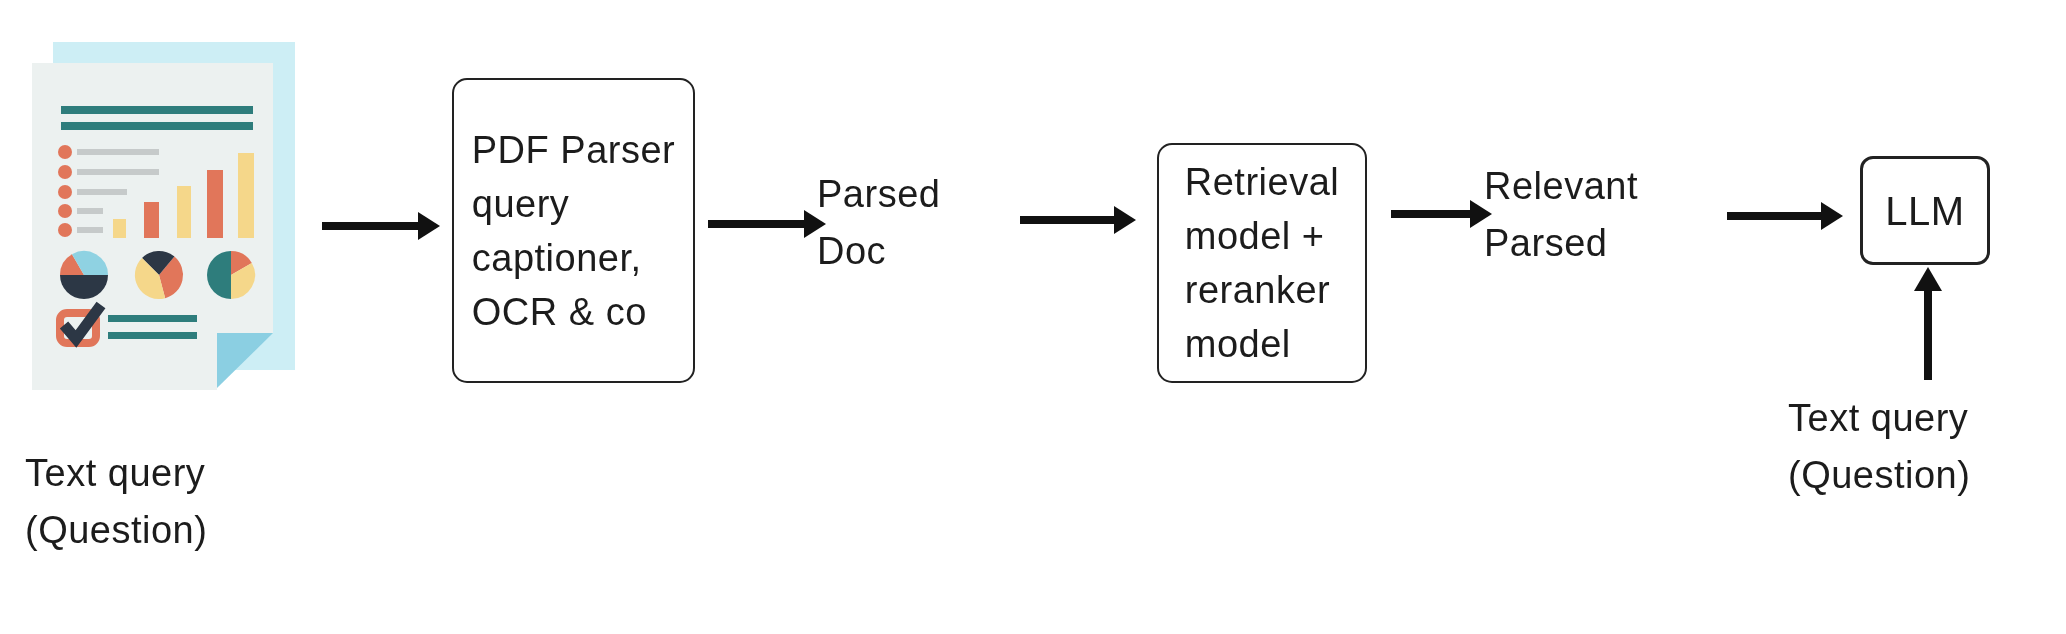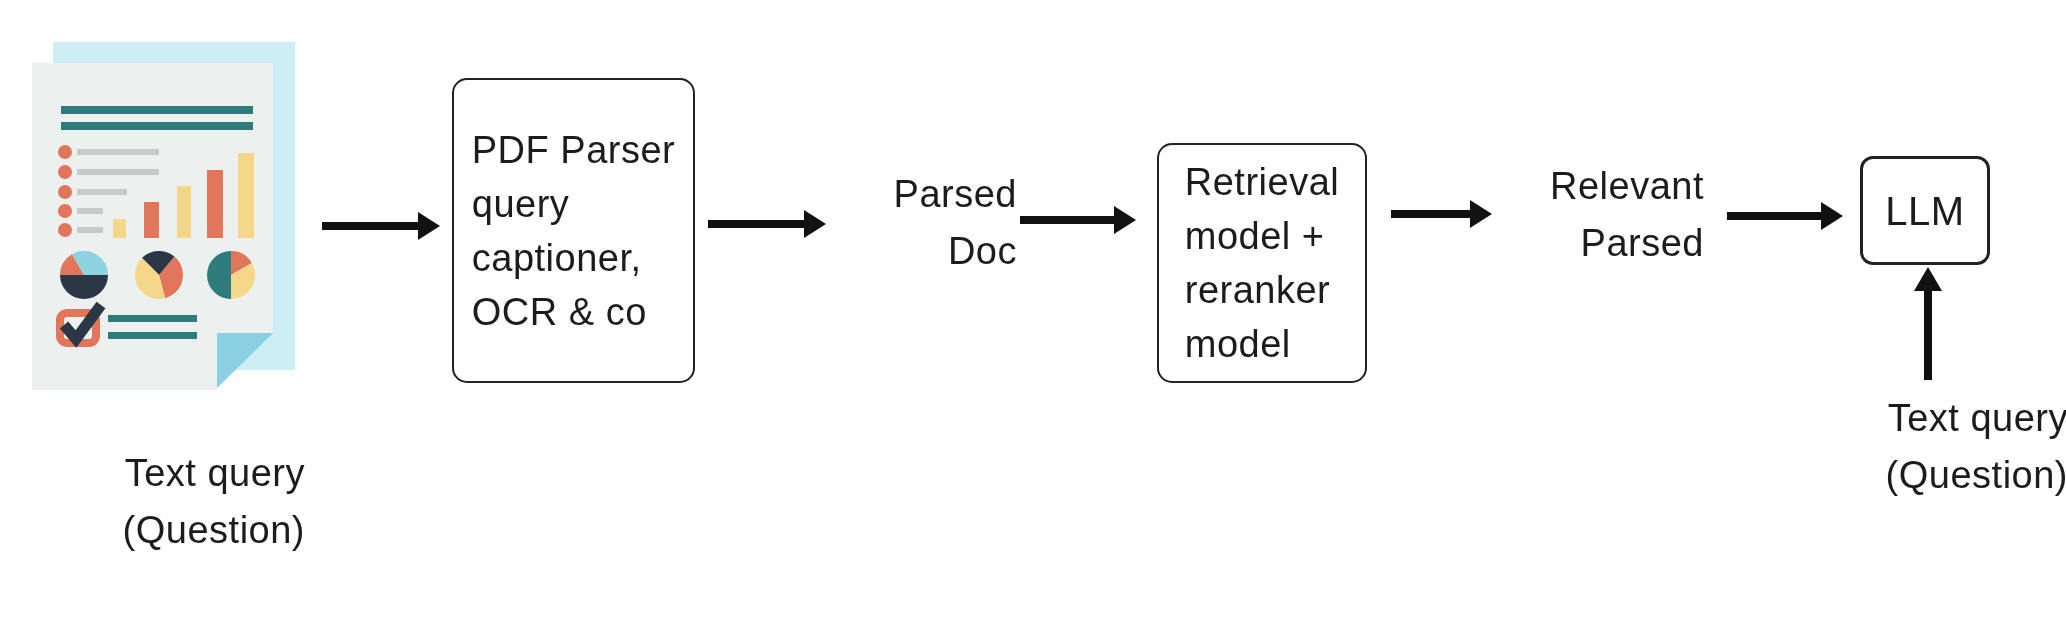--- a/index.html
+++ b/index.html
@@ -1,20 +1,20 @@
 <!DOCTYPE html>
 <html style="--arrow: #111111; --box-border: #222222; --text: #1c1c1c; --doc-back-sheet: #cdeef5; --doc-front-sheet: #ecf1f0; --doc-fold: #8bcfe2; --doc-teal: #2e7d7c; --doc-orange: #e1765a; --doc-yellow: #f5d78a; --doc-navy: #2c3745; --doc-gray-line: #c6caca; --doc-light-blue: #8fd2e2;"><head>
 <meta charset="utf-8">
 <style>
   html,body{margin:0;padding:0;background:#ffffff;}
   .canvas{
     position:relative;width:2066px;height:634px;background:#ffffff;
     font-family:"Liberation Sans", sans-serif;color:#1c1c1c;overflow:hidden;
   }
-  .label{position:absolute;text-align:right;font-size:38px;line-height:57px;letter-spacing:.5px;}
+  .label{position:absolute;text-align:left;font-size:38px;line-height:57px;letter-spacing:.5px;}
   .box{
     position:absolute;border:2px solid #222222;border-radius:15px;background:#ffffff;
     display:flex;align-items:center;justify-content:center;
     font-size:38px;line-height:54px;letter-spacing:.5px;box-sizing:border-box;
   }
   .box-llm{border-width:3px;border-radius:13px;font-size:40px;line-height:44px;}
   .h-arrow{position:absolute;height:30px;}
   .h-arrow .stem{position:absolute;left:0;right:16px;top:11px;height:8px;background:var(--arrow,#111);}
   .h-arrow .head{
     position:absolute;right:0;top:1px;width:0;height:0;

